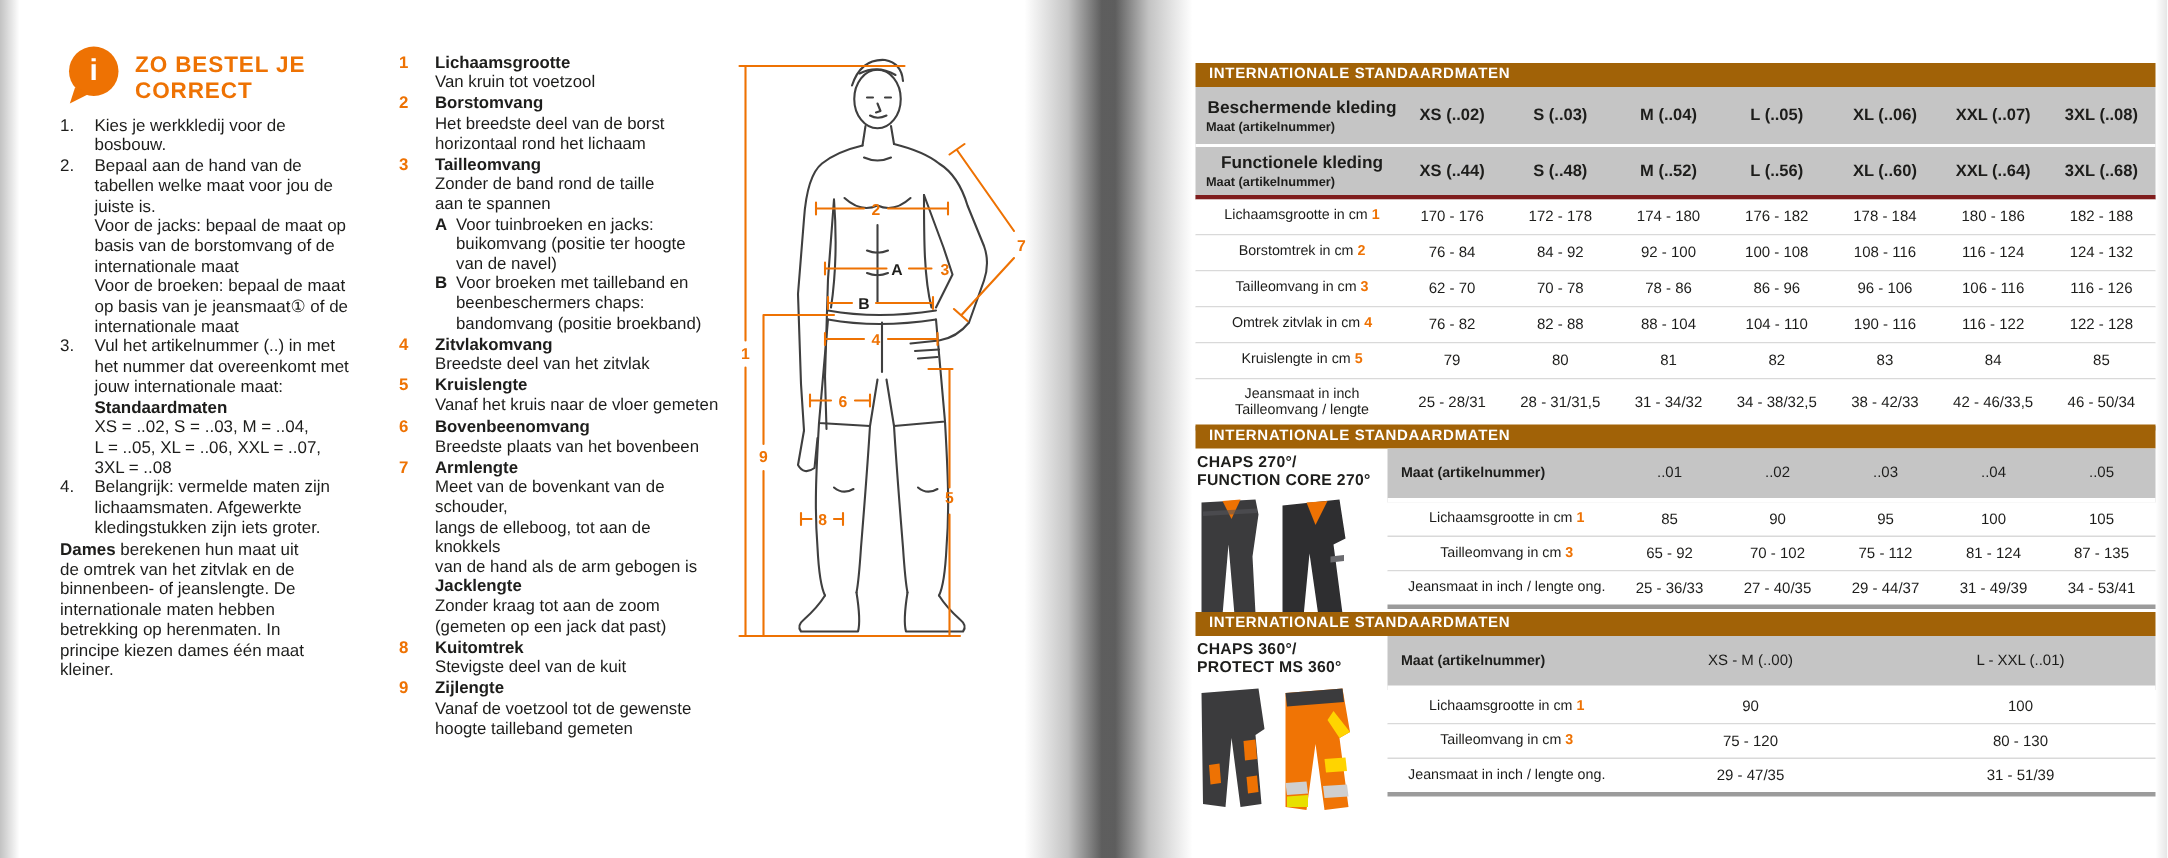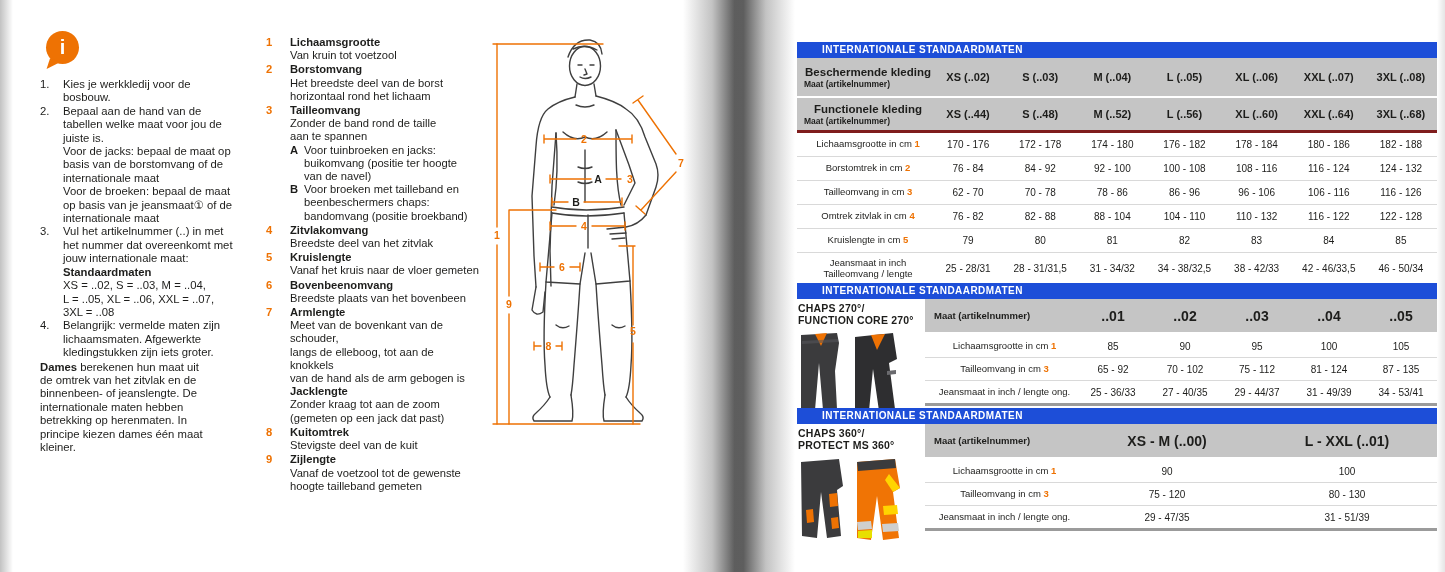--- a/index.html
+++ b/index.html
@@ -35,22 +35,22 @@
   .spine{position:absolute;left:683px;top:0;width:112px;height:572px;
      background:linear-gradient(to right,rgba(110,110,110,0) 0%,rgba(105,105,105,.40) 26%,
        rgba(80,80,80,.92) 46%,rgba(80,80,80,.92) 54%,rgba(105,105,105,.40) 74%,rgba(110,110,110,0) 100%);}
   .edgeL{position:absolute;left:0;top:0;width:13px;height:572px;
      background:linear-gradient(to right,rgba(0,0,0,.24),rgba(0,0,0,0));}
   .edgeR{position:absolute;right:0;top:0;width:8px;height:572px;
      background:linear-gradient(to left,rgba(0,0,0,.10),rgba(0,0,0,0));}
   
   .t{position:absolute;left:797px;width:640px;}
   .t1{top:42px}.t2{top:283px}.t3{top:408px}
-  .bar{height:16px;background:#1d4ed8;color:#fff;font-weight:bold;font-size:10px;
-       line-height:16px;padding-left:25px;letter-spacing:.45px;box-sizing:border-box;}
+  .bar{height:16px;background:#a16207;color:#fff;font-weight:bold;font-size:10px;
+       line-height:16px;padding-left:9px;letter-spacing:.45px;box-sizing:border-box;}
   .hrow{display:grid;grid-template-columns:135px repeat(7,1fr);background:#c5c5c5;align-items:center;}
   .h1{height:38px;border-bottom:2px solid #fff;}
   .h2{height:32px;border-bottom:3px solid #7f1d1d;}
   .hlabel{padding-left:7px;}
   .hlabel b{font-size:11.5px;display:block;line-height:12px;text-align:center;}
   .hlabel .sub{display:block;font-size:8.5px;font-weight:bold;margin-top:1px;}
   .hc{text-align:center;font-weight:bold;font-size:11px;}
   .drow{display:grid;grid-template-columns:135px repeat(7,1fr);align-items:center;height:23px;
         border-bottom:1px solid #d9d9d9;background:#fff;}
   .drow.tall{height:31px;}
@@ -58,29 +58,31 @@
   .rlabel{padding-left:7px;font-size:9.5px;line-height:10.5px;text-align:center;}
   .rn{color:#EE7203;font-weight:bold;}
   .dc{text-align:center;font-size:10px;}
   .tbody2{display:grid;grid-template-columns:128px 1fr;}
   .prodname{font-weight:bold;font-size:10.5px;line-height:12px;padding:3px 0 0 1px;letter-spacing:.2px;}
   .chapssvg{margin-top:3px;}
   .ghead{display:grid;background:#c5c5c5;height:33px;align-items:center;border-bottom:3px solid #fff;}
   .g5{grid-template-columns:152px repeat(5,1fr);}
   .g2c{grid-template-columns:152px repeat(2,1fr);}
   .glabel{font-weight:bold;font-size:9.5px;padding-left:9px;}
-  .ghc{font-weight:bold;font-size:14px;text-align:center;}
+  .ghc{font-weight:normal;font-size:10px;text-align:center;}
   .grow{display:grid;align-items:center;height:22px;border-bottom:1px solid #d9d9d9;background:#fff;}
 </style>
 </head>
 <body>
 
 <div id="stage">
 
   <div class="bubble"><span>i</span><div class="tail"></div></div>
+  <div class="sec-title pre">ZO BESTEL JE
+CORRECT</div>
 
   <div class="leftcol">
     <div class="step">
       <span>1.</span>
       <p class="pre">Kies je werkkledij voor de
 bosbouw.</p>
     </div>
     <div class="step">
       <span>2.</span>
       <div>
@@ -329,21 +331,21 @@
       <div class="dc">96 - 106</div>
       <div class="dc">106 - 116</div>
       <div class="dc">116 - 126</div>
     </div>
     <div class="drow">
       <div class="rlabel"><span>Omtrek zitvlak in cm</span> <span class="rn">4</span></div>
       <div class="dc">76 - 82</div>
       <div class="dc">82 - 88</div>
       <div class="dc">88 - 104</div>
       <div class="dc">104 - 110</div>
-      <div class="dc">110 - 132</div>
+      <div class="dc">190 - 116</div>
       <div class="dc">116 - 122</div>
       <div class="dc">122 - 128</div>
     </div>
     <div class="drow">
       <div class="rlabel"><span>Kruislengte in cm</span> <span class="rn">5</span></div>
       <div class="dc">79</div>
       <div class="dc">80</div>
       <div class="dc">81</div>
       <div class="dc">82</div>
       <div class="dc">83</div>

